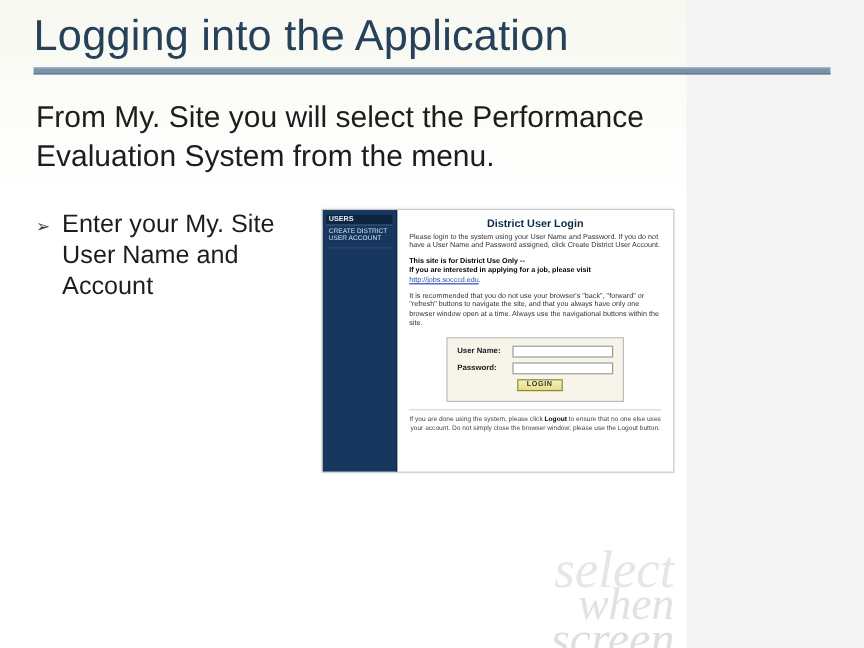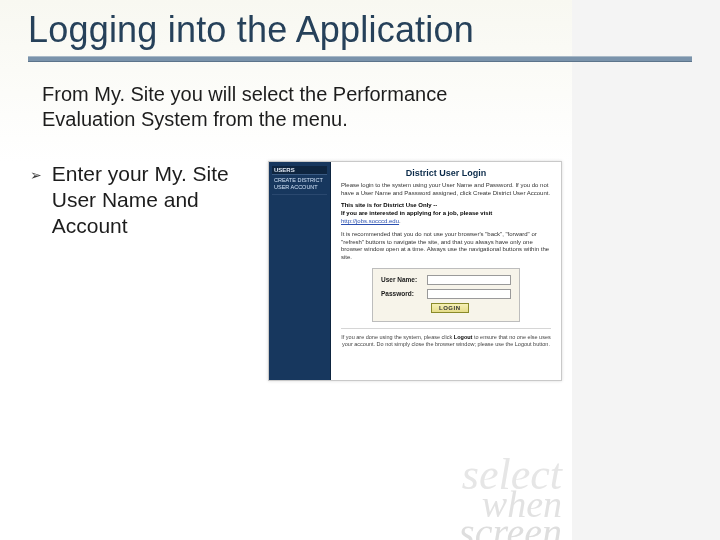--- a/index.html
+++ b/index.html
@@ -31,25 +31,24 @@
   .title-underline {
     margin-top: 6px;
     height: 4px;
     width: 664px;
     background: #7a93ab;
     border-top: 1px solid #a9b9c7;
     border-bottom: 1px solid #5c748b;
   }
   .intro {
     padding: 14px 30px 0 30px;
-    font-size: 20px;
+    font-size: 25px;
     color: #1d1d1d;
     line-height: 1.28;
     max-width: 620px;
-    margin-left: 12px;
   }
   .content-row {
     display: flex;
     padding: 28px 10px 0 30px;
   }
   .bullet-col {
     width: 370px;
   }
   .bullet-item {
     display: flex;

